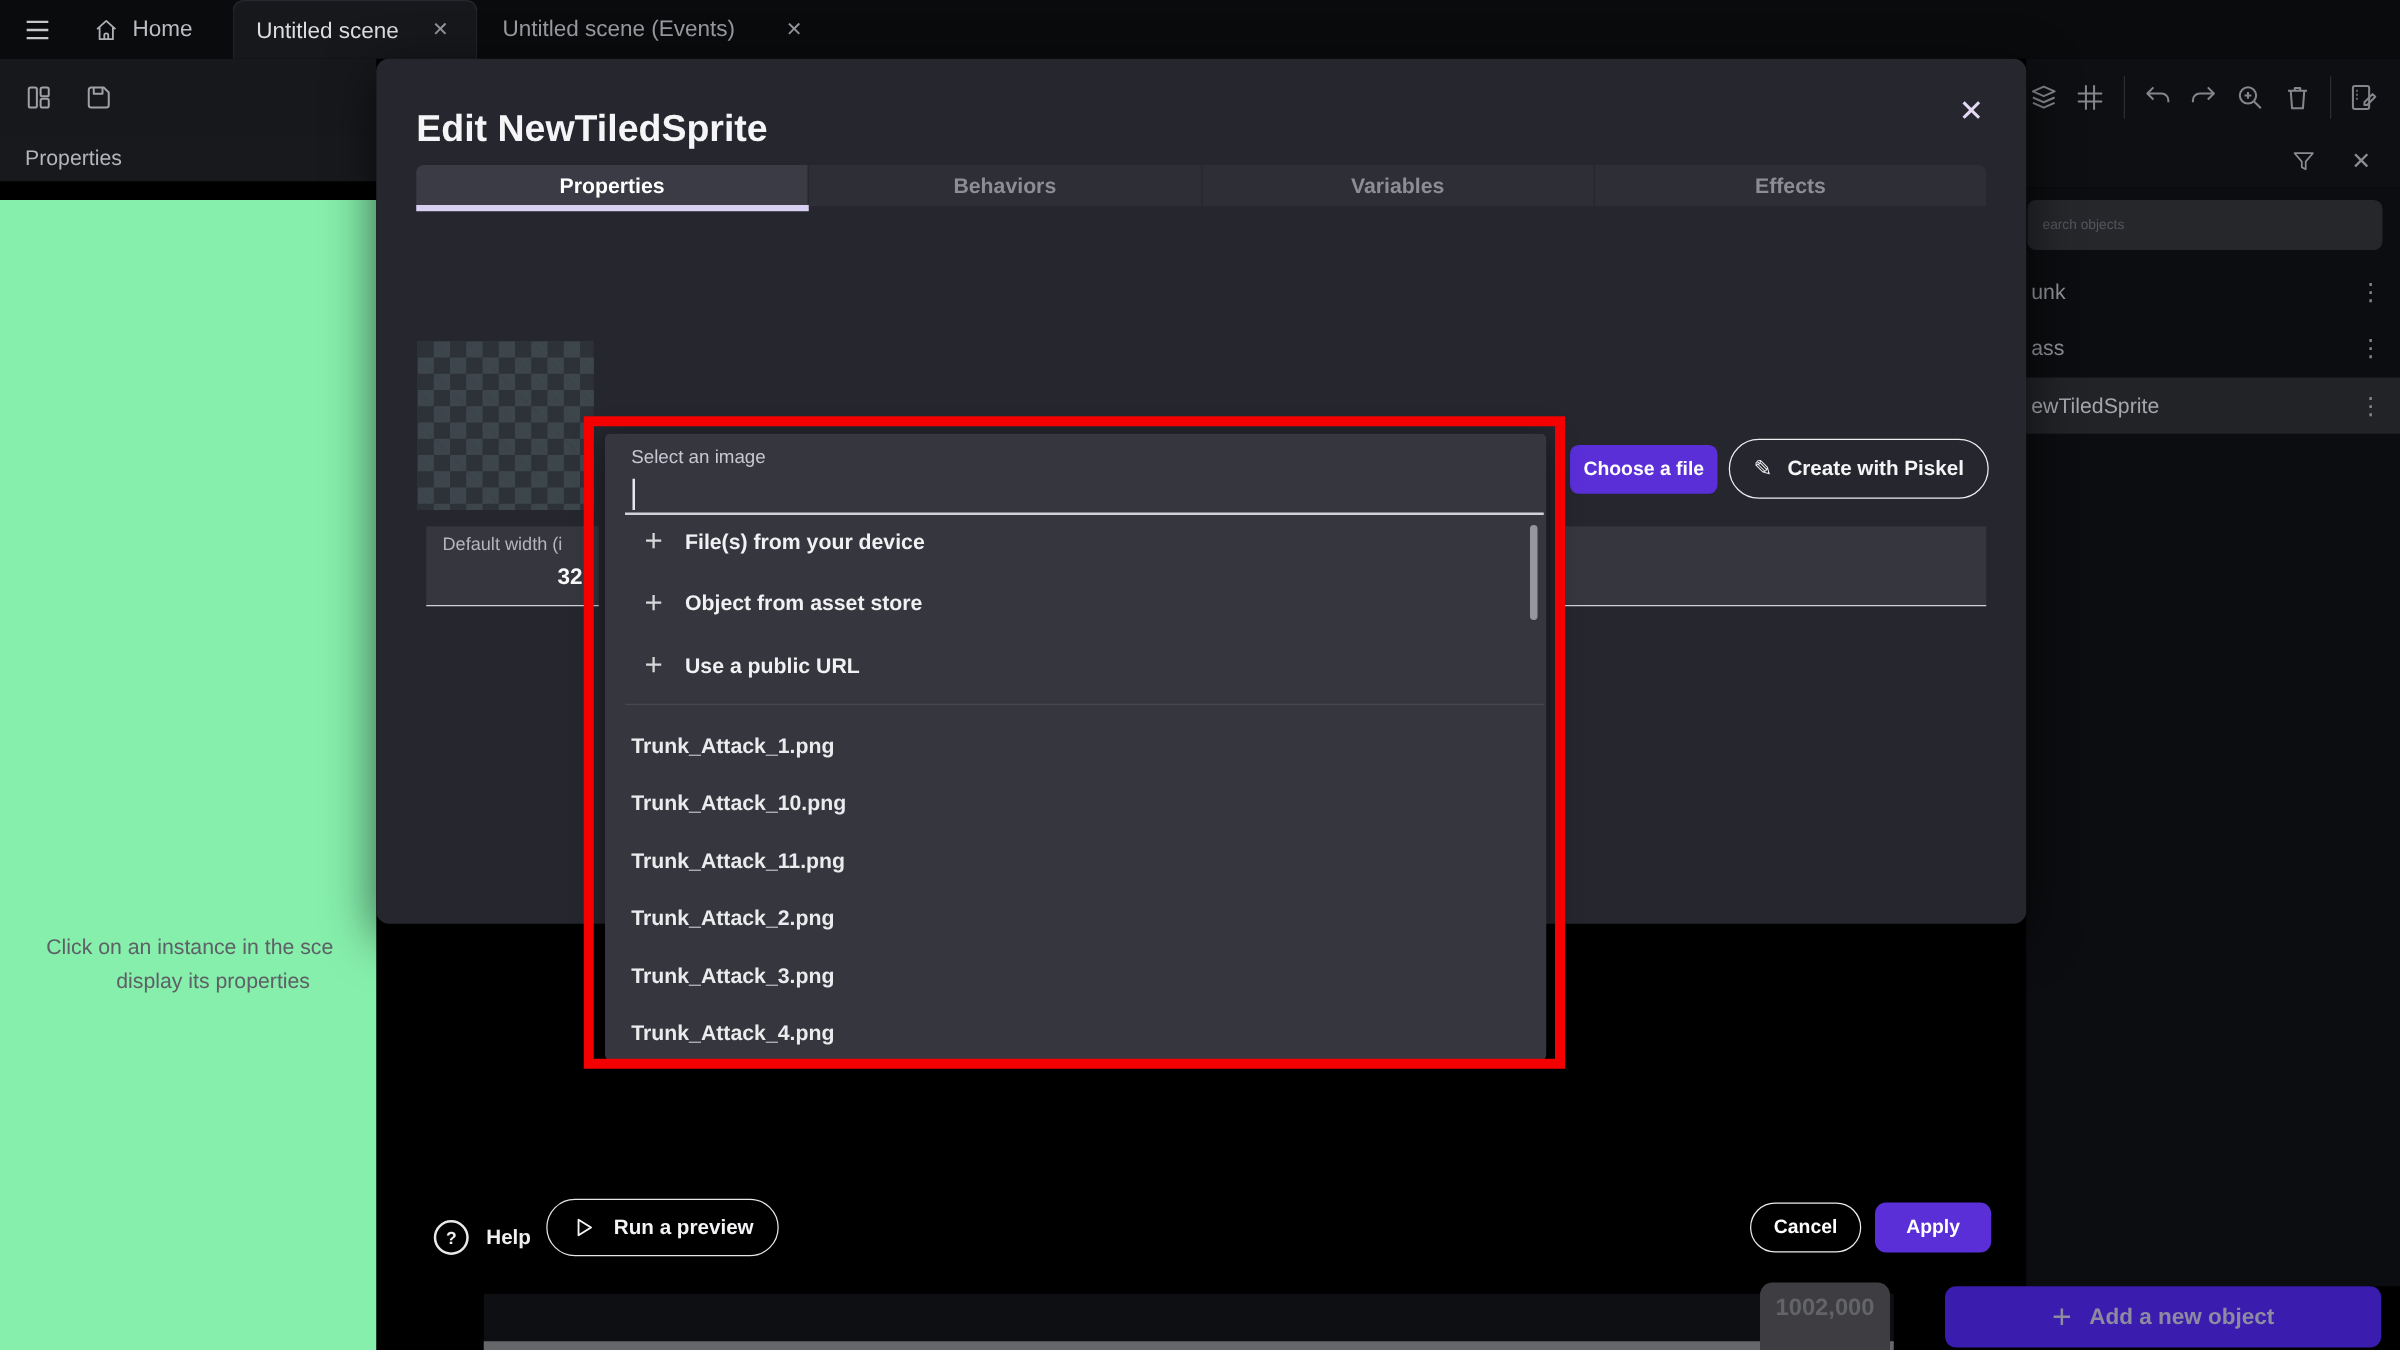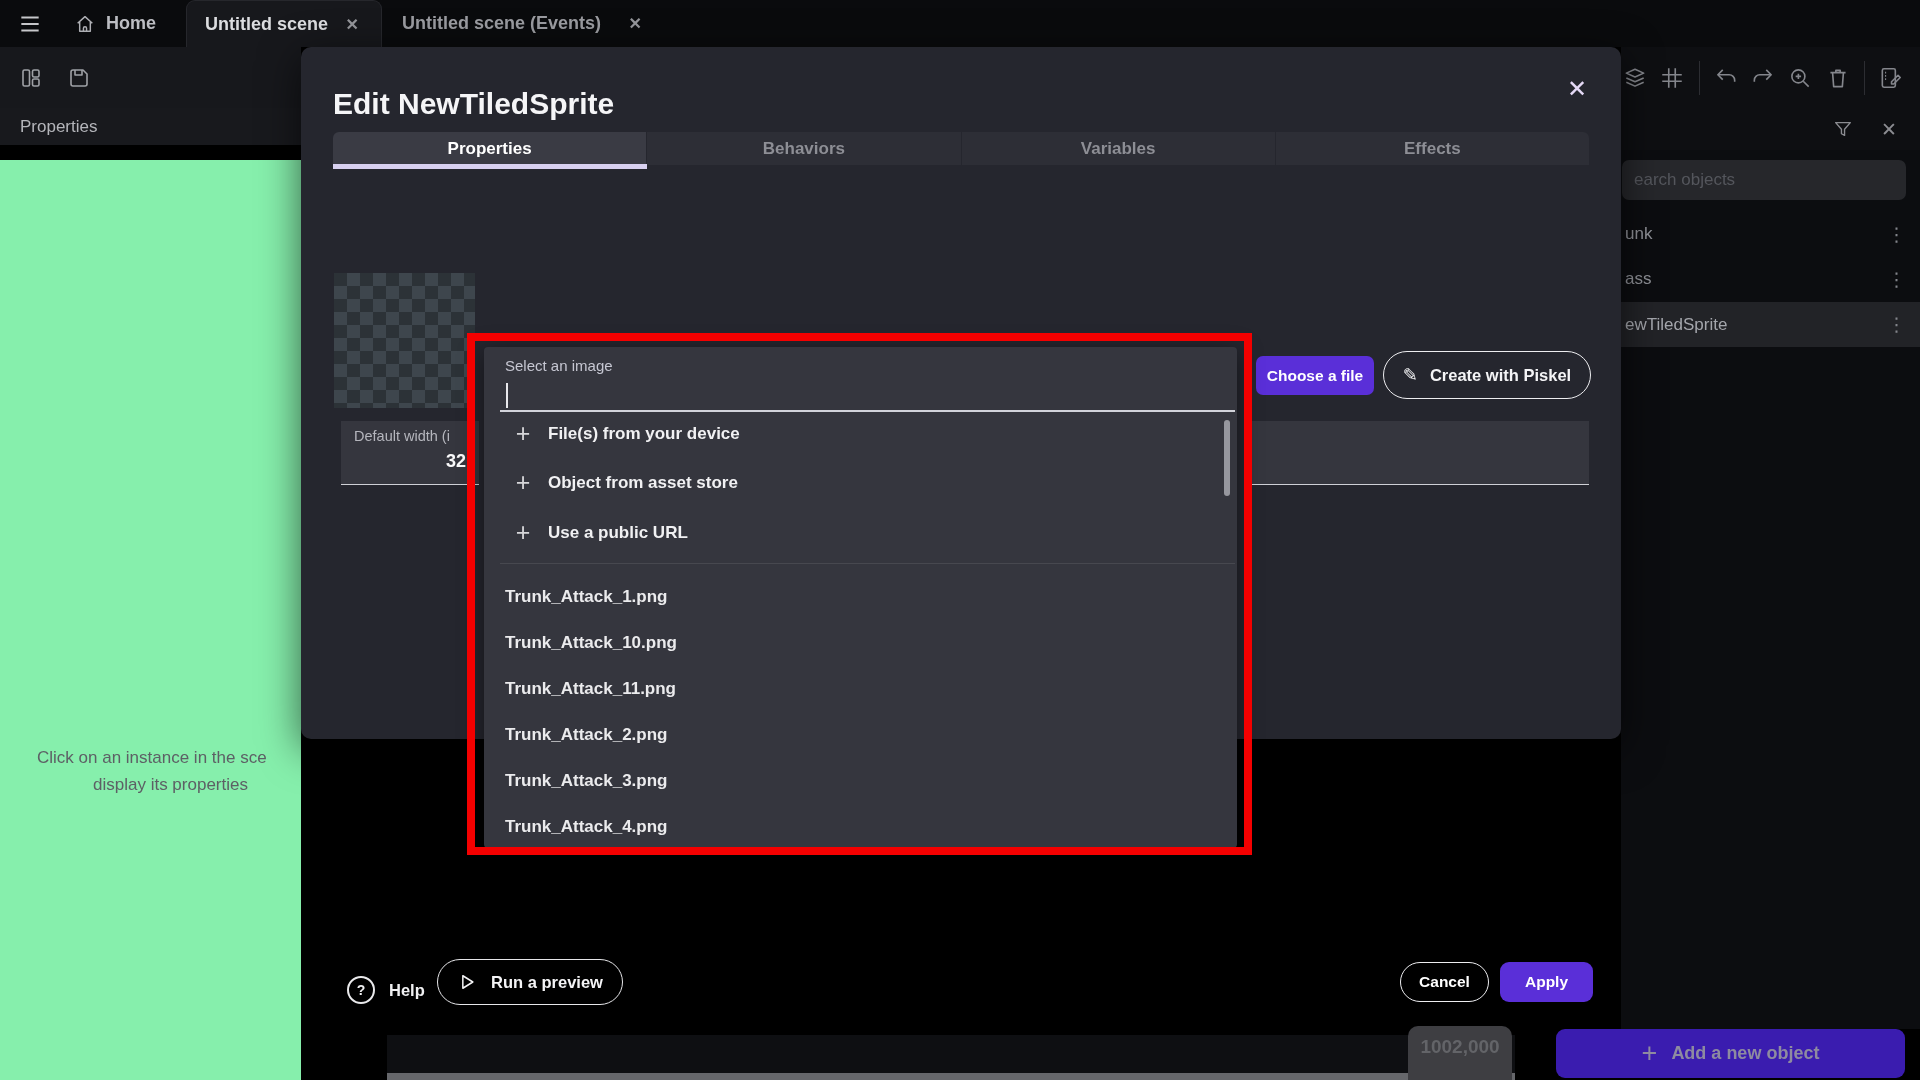--- a/index.html
+++ b/index.html
@@ -3,21 +3,21 @@
 <meta charset="utf-8">
 <style>
   html,body{margin:0;padding:0;background:#000;}
   body{width:1920px;height:1080px;position:relative;overflow:hidden;
        font-family:"Liberation Sans",sans-serif;color:#ddd;
        -webkit-font-smoothing:antialiased;}
   .abs{position:absolute;}
   svg{display:block;}
 
   
-  #topbar{left:0;top:0;width:1920px;height:47px;background:#0a0b0d;font-weight:bold;}
+  #topbar{left:0;top:0;width:1920px;height:47px;background:#0a0b0d;}
   #hamburger{left:10px;top:9px;width:40px;height:30px;color:#c6c7ca;cursor:pointer;
              display:flex;align-items:center;justify-content:center;}
   .apptab{top:0;height:47px;display:flex;align-items:center;gap:10px;padding:0 18px;
           font-size:18px;color:#9b9ca1;cursor:pointer;box-sizing:border-box;}
   #tab-home{left:56px;color:#bcbdc2;}
   #tab-scene{left:186px;width:196px;background:#17181c;border:1px solid #26272c;border-bottom:none;
              border-radius:9px 9px 0 0;color:#dcdde0;}
   #tab-events{left:384px;width:280px;}
   .ticon{color:#aeafb4;}
   .tclose{font-size:16px;color:#95969b;margin-left:auto;padding:2px 4px;cursor:pointer;}
@@ -44,21 +44,21 @@
   
   #canvas-bottom{left:387px;top:1035px;width:1128px;height:45px;background:#0e0f12;}
   #canvas-strip{left:387px;top:1073px;width:1128px;height:7px;background:#66676b;}
 
   
   #right-header{left:1621px;top:108px;width:299px;height:42px;background:#0e0f12;
                 display:flex;align-items:center;justify-content:flex-end;gap:16px;
                 padding-right:16px;box-sizing:border-box;color:#8b8c91;}
   #right-body{left:1621px;top:150px;width:299px;height:879px;background:#0c0d10;}
   #search-field{position:absolute;left:1px;top:10px;width:284px;height:40px;background:#26272b;
-                border:none;border-radius:7px;color:#a9abb0;font-size:17px;padding:0 12px;
+                border:none;border-radius:7px;color:#a9abb0;font-size:11px;padding:0 12px;
                 box-sizing:border-box;font-family:"Liberation Sans",sans-serif;outline:none;}
   #search-field::placeholder{color:#54565c;opacity:1;}
   .obj-row{position:absolute;left:0;width:299px;height:38px;display:flex;align-items:center;
            color:#8f9197;font-size:17px;cursor:pointer;}
   .obj-row .lbl{padding-left:4px;}
   .kebab{margin-left:auto;padding-right:14px;color:#83858b;font-size:19px;cursor:pointer;}
   #obj-row-0{top:65px;}
   #obj-row-1{top:110px;}
   #obj-row-2{top:152px;height:45px;background:#222327;color:#a4a6ac;}
 

